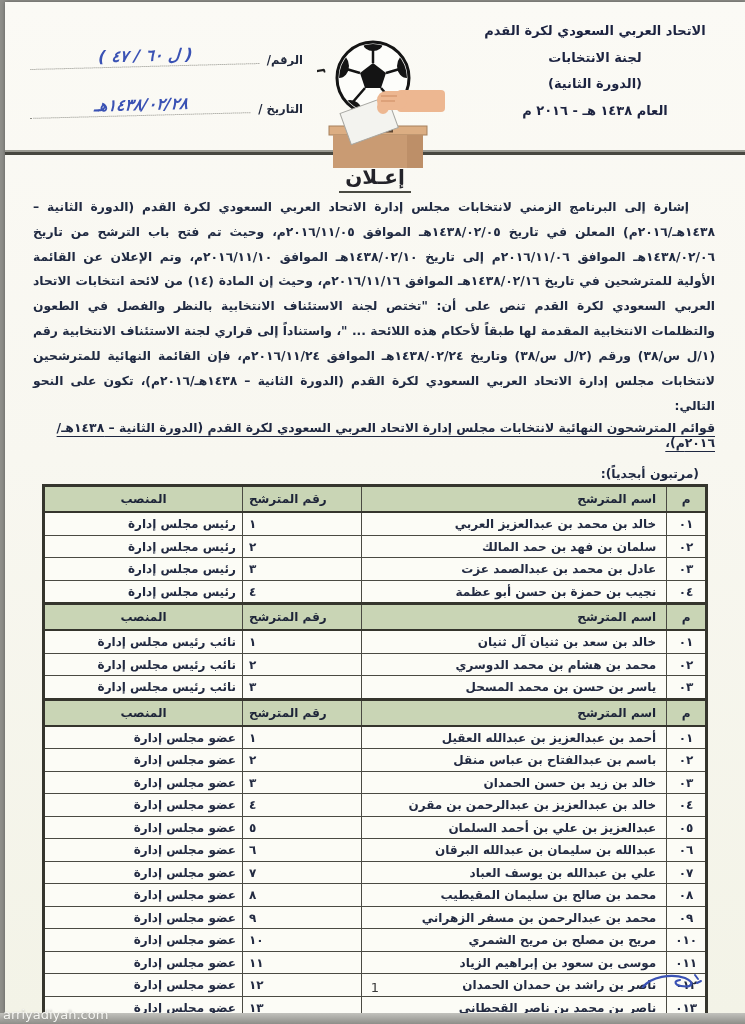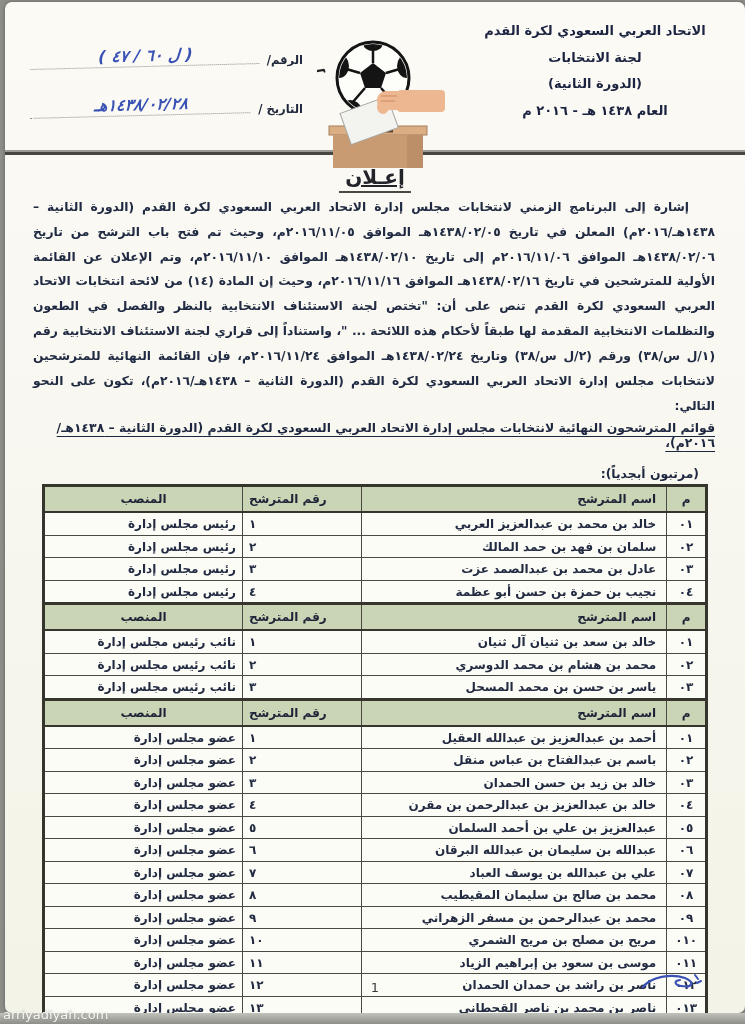--- a/index.html
+++ b/index.html
@@ -1,20 +1,20 @@
 <!DOCTYPE html>
 <html lang="ar" dir="rtl"><head>
 <meta charset="utf-8">
 <style>
   html,body{margin:0;padding:0;width:745px;height:1024px;overflow:hidden;background:#8f8f8a;}
   .page{
     position:absolute;top:2px;left:5px;right:0;bottom:11px;
     background:linear-gradient(180deg,#fbfaf5 0%,#f8f7f0 45%,#f3f3e7 100%);
     font-family:"DejaVu Sans",sans-serif;
-    color:#1d2438;direction:rtl;box-shadow:0 0 4px rgba(0,0,0,.35);border-radius:7px;
+    color:#1d2438;direction:rtl;box-shadow:0 0 4px rgba(0,0,0,.35);
   }
   .scan-edge-bottom{position:absolute;left:0;right:0;bottom:0;height:11px;
     background:linear-gradient(180deg,#c2c2bd,#8e8e89);}
   .watermark{position:absolute;left:3px;bottom:2px;direction:ltr;
     font-family:"DejaVu Sans",sans-serif;font-size:13px;color:#f6f6f2;
     text-shadow:0 1px 2px #90908b;z-index:5;}
   
   .letterhead{display:flex;align-items:flex-start;height:152px;position:relative;}
   .org-block{width:300px;text-align:center;font-weight:bold;font-size:13px;
     line-height:2.05;padding-top:16px;color:#1c2340;}
@@ -23,21 +23,21 @@
   .field-row{display:flex;align-items:flex-end;gap:7px;margin-bottom:28px;}
   .field-label{font-size:11.5px;font-weight:bold;color:#20283c;white-space:nowrap;}
   .field-value{flex:1;border-bottom:1px dotted #8d8d86;text-align:center;
     color:#3a52b4;font-size:16px;font-weight:bold;padding-bottom:1px;
     transform:rotate(-1.5deg) skewX(-5deg);font-style:italic;}
   .separator{position:relative;z-index:1;height:0;margin-top:-4px;
     border-top:2px solid #9a9a92;border-bottom:3px solid #474740;}
   
   .title-line{text-align:center;margin:10px 0 6px;}
   .title-line span{font-size:20px;font-weight:bold;color:#23232a;
-    border-bottom:2px solid #4a4a42;padding:0 6px 2px;letter-spacing:1px;text-decoration:underline;}
+    border-bottom:2px solid #4a4a42;padding:0 6px 2px;letter-spacing:1px;}
   .body-par{margin:4px 30px 2px 28px;font-size:12.3px;font-weight:bold;
     line-height:2.02;text-align:justify;text-indent:26px;color:#202a42;}
   .list-heading{margin:2px 30px 16px 28px;font-size:12.4px;font-weight:bold;
     color:#1e2740;text-decoration:underline;text-underline-offset:4px;}
   .list-note{margin:4px 46px 2px;font-size:12.4px;font-weight:bold;color:#1e2740;}
   
   table.candidates{width:666px;margin:3px auto 0;border-collapse:collapse;
     border:3px solid #35352d;font-size:12px;table-layout:fixed;}
   table.candidates tbody{border-top:3px solid #35352d;}
   table.candidates th{background:#c9d5b5;font-weight:bold;color:#1d2438;

